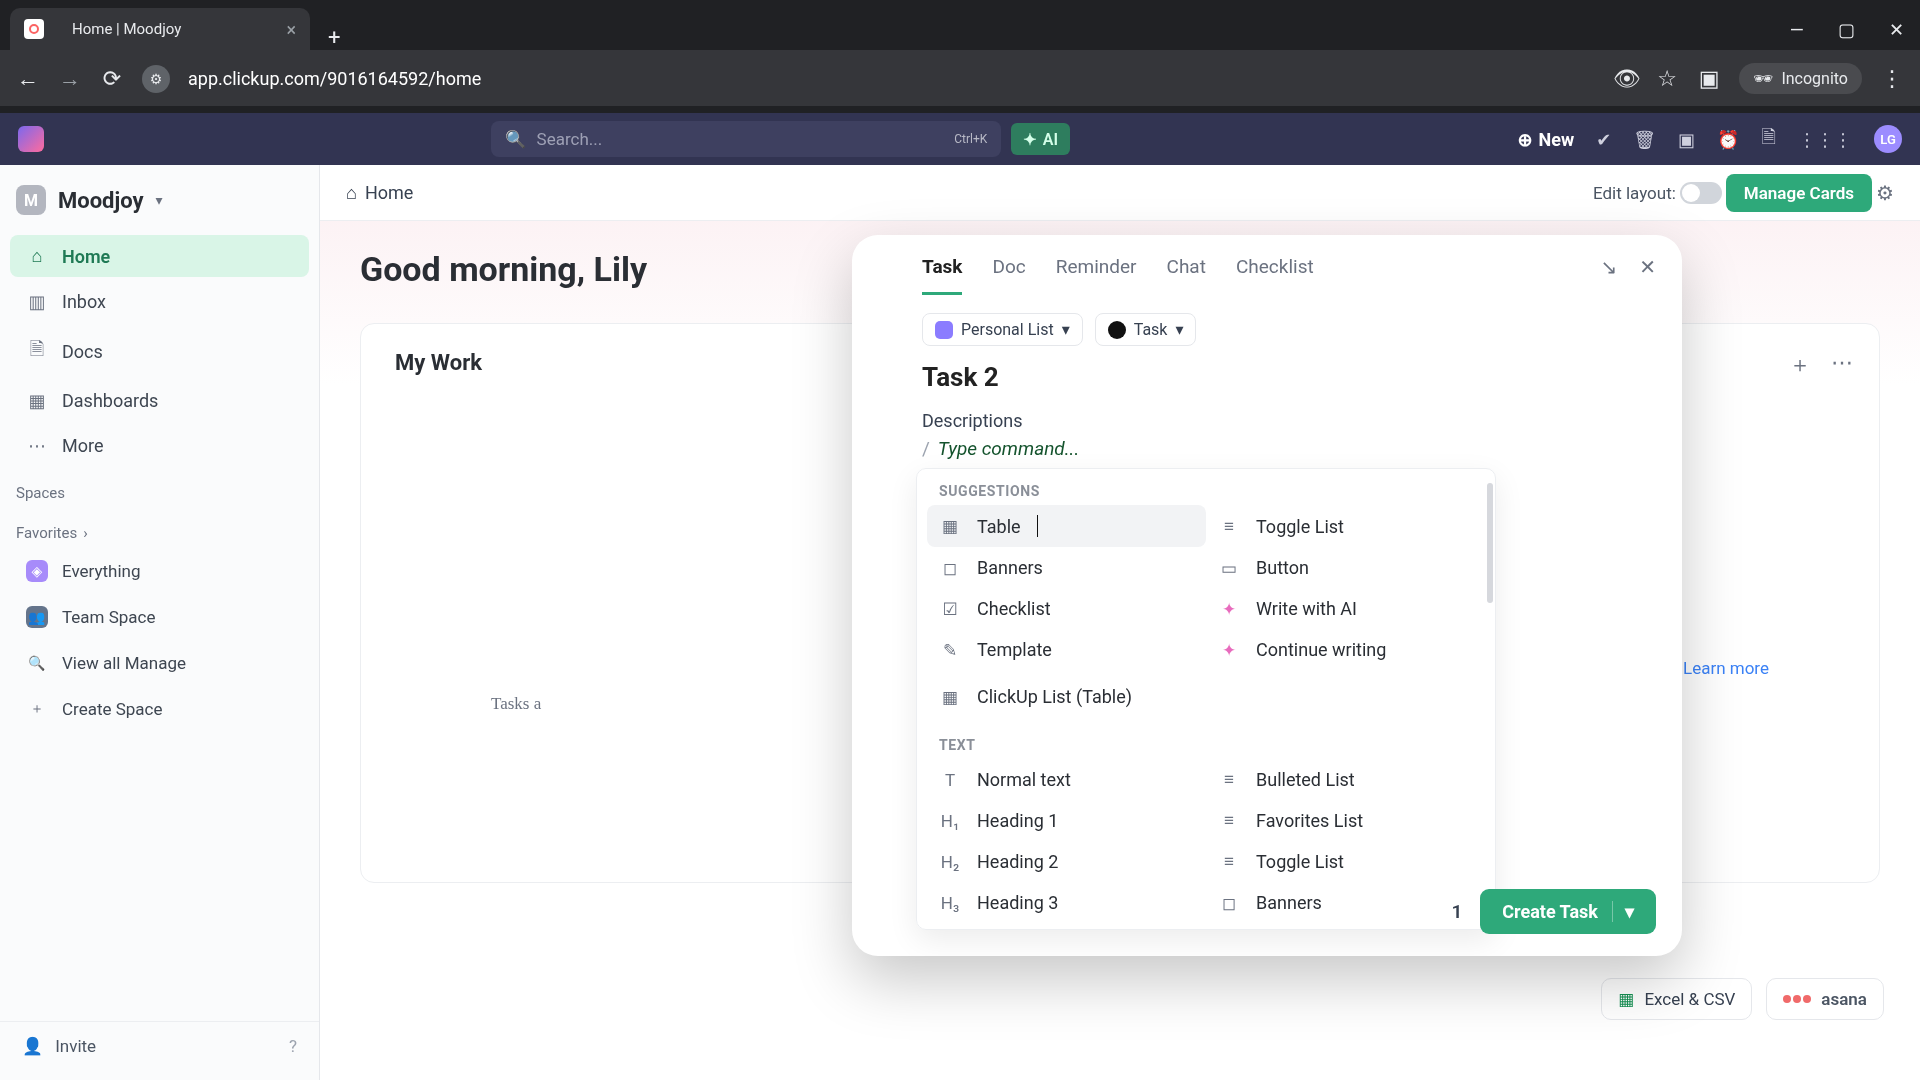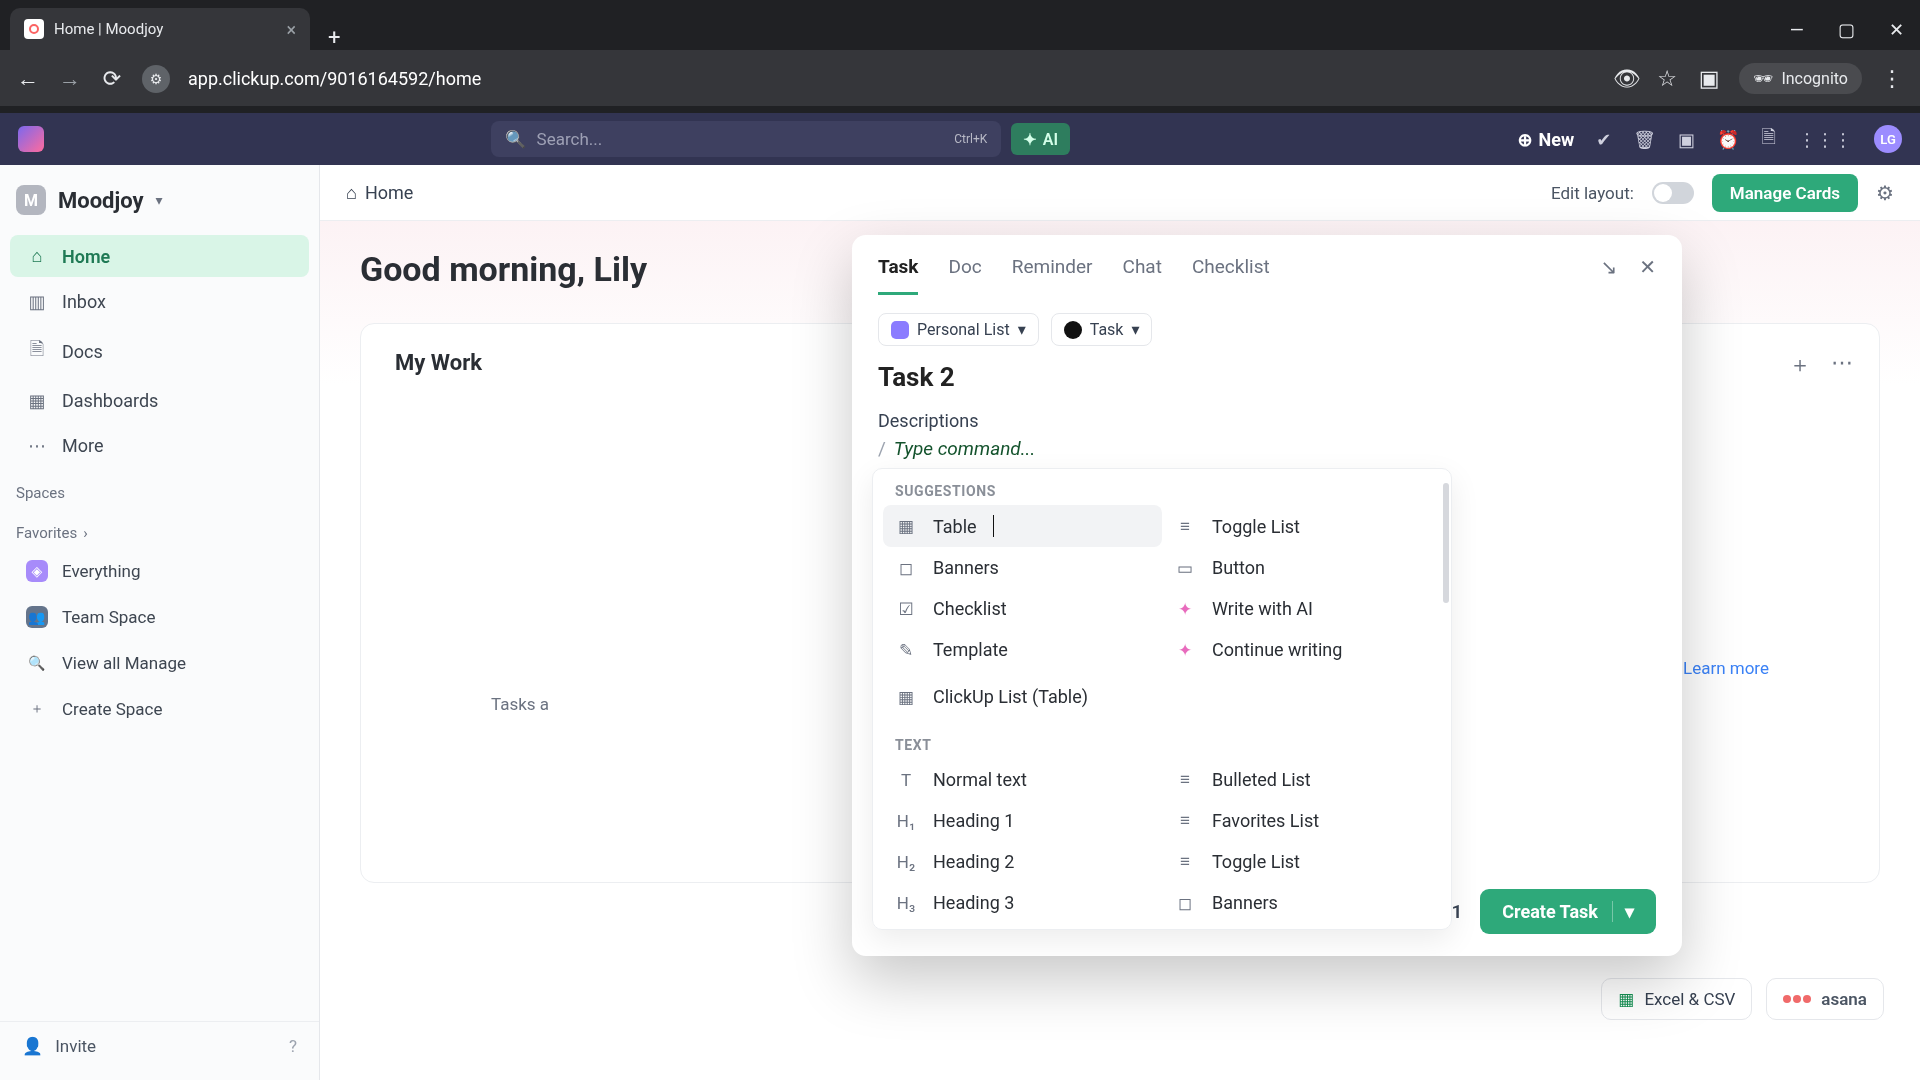--- a/index.html
+++ b/index.html
@@ -1,21 +1,21 @@
 <!DOCTYPE html>
 <html><head>
 <meta charset="utf-8">
 <style>
   * { margin:0; padding:0; box-sizing:border-box; font-family:-apple-system,BlinkMacSystemFont,"Segoe UI",Roboto,sans-serif; }
   body { width:1920px; height:1080px; background:#202124; overflow:hidden; position:relative; }
 
   
   .browser-chrome { position:absolute; top:0; left:0; right:0; height:113px; background:#202124; }
   .tab-strip { height:50px; display:flex; align-items:flex-end; padding-left:10px; padding-right:16px; }
-  .browser-tab { background:#35363a; border-radius:10px 10px 0 0; height:42px; width:300px; display:flex; align-items:center; padding:12px 14px; gap:10px; color:#e8eaed; font-size:15px; }
+  .browser-tab { background:#35363a; border-radius:10px 10px 0 0; height:42px; width:300px; display:flex; align-items:center; padding:12px 14px; gap:28px; color:#e8eaed; font-size:15px; }
   .favicon { width:20px; height:20px; border-radius:4px; background:#fff; display:flex; align-items:center; justify-content:center; }
   .favicon-dot { width:10px;height:10px;border:2px solid #fb6363;border-radius:50%; }
   .tab-close { margin-left:auto; color:#9aa0a6; font-size:18px; cursor:pointer; }
   .newtab { color:#e8eaed; font-size:22px; padding:0 18px; cursor:pointer; }
   .win-ctrls { margin-left:auto; display:flex; gap:34px; color:#e8eaed; font-size:18px; align-items:center; padding-bottom:10px; }
 
   .addr-row { height:56px; background:#35363a; display:flex; align-items:center; padding:0 16px; gap:18px; color:#e8eaed; border-top:1px solid #35363a; }
   .nav-icon { color:#9aa0a6; font-size:22px; cursor:pointer; width:24px; text-align:center; }
   .nav-icon.enabled { color:#e8eaed; }
   .site-chip { width:28px;height:28px;border-radius:50%;background:#5f6368;color:#e8eaed;display:flex;align-items:center;justify-content:center;font-size:14px; }
@@ -51,39 +51,39 @@
   .nav-item.active .nicon{ color:#1f7a55; }
   .side-header { padding:16px 16px 6px; color:#6b7280; font-size:15px; display:flex;align-items:center;gap:6px;}
   .space-row { display:flex; align-items:center; gap:14px; padding:10px 16px; margin:2px 10px; border-radius:8px; color:#3e4651; font-size:17px; cursor:pointer;}
   .sicon { width:22px;height:22px;border-radius:6px;display:flex;align-items:center;justify-content:center;font-size:14px;color:#fff;}
   .sidebar-footer { margin-top:auto; display:flex; align-items:center; justify-content:space-between; padding:14px 22px; color:#4b5563; font-size:17px; border-top:1px solid #eceef1;}
 
   
   .main { flex:1; position:relative; background:linear-gradient(180deg,#fbeef1 0,#fff 220px); overflow:hidden; }
   .crumbbar { height:56px; display:flex; align-items:center; padding:0 26px; border-bottom:1px solid #eceef1; background:#fff; gap:10px; color:#374151;}
   .crumbbar .crumb{ display:flex;align-items:center;gap:8px;font-size:18px;}
-  .crumbbar .right{ margin-left:auto; display:flex; align-items:center; gap:18px; color:#4b5563; font-size:17px;}
+  .crumbbar .right{ margin-left:auto; display:flex; align-items:center; gap:4px; color:#4b5563; font-size:17px;}
   .toggle { width:42px;height:22px;border-radius:11px;background:#d1d5db;position:relative; }
   .toggle::after{ content:"";position:absolute;left:2px;top:2px;width:18px;height:18px;border-radius:50%;background:#fff; }
   .manage-btn{ background:#2ea97a;color:#fff;border-radius:8px;padding:9px 18px;font-size:17px;font-weight:600;cursor:pointer;}
   .gear{ color:#6b7280;font-size:20px;}
 
   .greet { padding:28px 40px 10px; font-size:34px; font-weight:700; color:#2a2e34; }
 
   .card { margin:24px 40px; background:#fff; border:1px solid #eceef1; border-radius:14px; padding:26px 34px; min-height:560px; position:relative;}
   .card h2{ font-size:22px; font-weight:700; color:#2a2e34;}
   .card-icons{ position:absolute; right:26px; top:26px; display:flex;gap:20px;color:#6b7280;font-size:22px;}
   .empty-box{ position:absolute; right:110px; top:240px; text-align:center; color:#6b7280; font-size:17px;}
   .check-box{ width:60px;height:60px;border-radius:14px;border:1px solid #e5e7eb;box-shadow:0 4px 10px rgba(0,0,0,0.05);display:flex;align-items:center;justify-content:center;margin:0 auto 34px;color:#9ca3af;font-size:34px;}
   .learn{ color:#3b82f6; }
   .addtask{ margin-top:18px;display:inline-flex;align-items:center;gap:8px;background:#2ea97a;color:#fff;border-radius:8px;padding:9px 16px;font-size:16px;font-weight:600;cursor:pointer;}
-  .tasks-note{ position:absolute;left:130px;top:370px;color:#6b7280;font-size:17px;}
-
-  
-  .modal { position:absolute; left:532px; top:70px; width:830px; background:#fff; border-radius:14px; box-shadow:0 24px 60px rgba(0,0,0,0.22); overflow:hidden; }
+  .tasks-note{ position:absolute;left:130px;top:370px;color:#6b7280;font-size:17px;font-family:Liberation Serif, serif;}
+
+  
+  .modal { position:absolute; left:532px; top:70px; width:830px; background:#fff; border-radius:26px; box-shadow:0 24px 60px rgba(0,0,0,0.22); overflow:hidden;padding-left:44px; }
   .modal-tabs{ display:flex; gap:30px; padding:20px 26px 0; font-size:19px; color:#6b7280;}
   .mtab{ padding-bottom:14px; cursor:pointer; }
   .mtab.active{ color:#222; font-weight:700; border-bottom:3px solid #2ea97a; }
   .modal-close{ margin-left:auto; display:flex; gap:22px; color:#6b7280; font-size:20px;}
   .mbody{ padding:18px 26px 26px;}
   .chips{ display:flex; gap:12px; margin-bottom:16px;}
   .chip{ border:1px solid #e5e7eb; border-radius:8px; padding:6px 12px; font-size:16px; color:#374151; display:flex;align-items:center;gap:8px;}
   .chip .dot{ width:18px;height:18px;border-radius:5px; }
   .taskname{ font-size:26px;font-weight:700;color:#222;margin-bottom:18px;}
   .label{ font-size:18px;color:#374151;margin-bottom:6px;}

